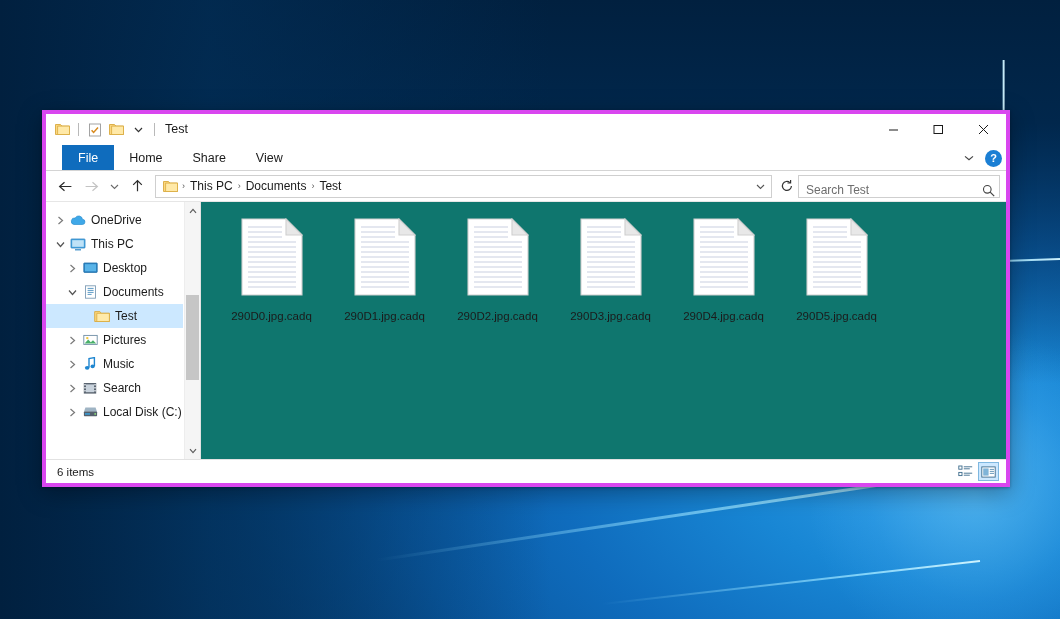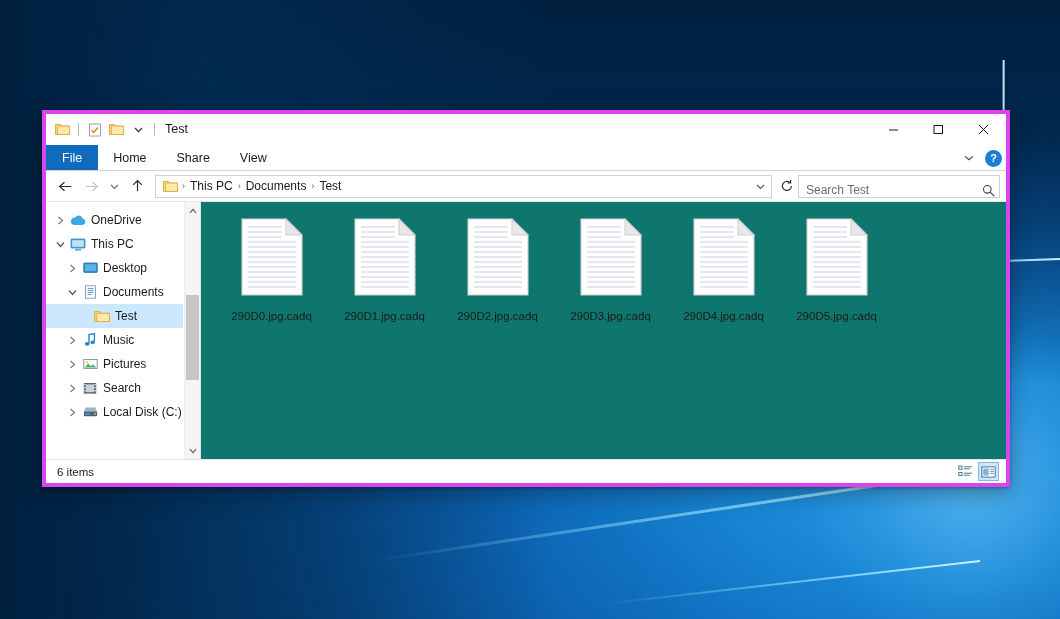--- a/index.html
+++ b/index.html
@@ -81,20 +81,21 @@
     height: 26px; flex: 0 0 26px;
     display: flex; align-items: stretch;
     border-bottom: 1px solid #d4d4d4;
     background: #ffffff;
     position: relative;
   }
   .tab-file {
     background: #0f6cbd; color: #fff;
     padding: 0 16px; display: flex; align-items: center;
     font-size: 12.5px;
+    margin-left: 16px;
   }
   .tab {
     padding: 0 15px; display: flex; align-items: center;
     font-size: 12.5px; color: #1b1b1b;
   }
   .ribbon-right {
     position: absolute; right: 4px; top: 0; height: 26px;
     display: flex; align-items: center; gap: 6px;
   }
   .help-btn {
@@ -452,43 +453,43 @@
           </div>
 
 
           <div class="titem" style="padding-left:18px;">
             <span class="chev">
               <svg width="7" height="9" viewBox="0 0 7 9">
                   <path d="M1.5 1l4 3.5-4 3.5" fill="none" stroke="#7a7a7a" stroke-width="1.2"></path>
                 </svg>
             </span>
             <span class="tico">
+              <svg width="15" height="12" viewBox="0 0 15 12">
+                <rect x="0.8" y="1.4" width="13.4" height="9" fill="#ffffff" stroke="#6f8ea5" stroke-width="0.9"></rect>
+                <path d="M1.6 9.6l3.6-4 2.6 2.6 2.2-2 3.2 3.4z" fill="#49b06a"></path>
+                <circle cx="4.3" cy="4.1" r="1.2" fill="#f2c53a"></circle>
+              </svg>
+            </span>
+            <span class="tlabel">Pictures</span>
+          </div>
+
+          <div class="titem" style="padding-left:18px;">
+            <span class="chev">
+              <svg width="7" height="9" viewBox="0 0 7 9">
+                  <path d="M1.5 1l4 3.5-4 3.5" fill="none" stroke="#7a7a7a" stroke-width="1.2"></path>
+                </svg>
+            </span>
+            <span class="tico">
               <svg width="12" height="14" viewBox="0 0 12 14">
                 <path d="M5 10.4V1.6l5.4-1v8.6" fill="none" stroke="#1f86d0" stroke-width="1.4"></path>
                 <ellipse cx="3.2" cy="10.8" rx="2.3" ry="1.9" fill="#1f86d0"></ellipse>
                 <ellipse cx="8.6" cy="9.4" rx="2.1" ry="1.8" fill="#1f86d0"></ellipse>
               </svg>
             </span>
             <span class="tlabel">Music</span>
-          </div>
-
-          <div class="titem" style="padding-left:18px;">
-            <span class="chev">
-              <svg width="7" height="9" viewBox="0 0 7 9">
-                  <path d="M1.5 1l4 3.5-4 3.5" fill="none" stroke="#7a7a7a" stroke-width="1.2"></path>
-                </svg>
-            </span>
-            <span class="tico">
-              <svg width="15" height="12" viewBox="0 0 15 12">
-                <rect x="0.8" y="1.4" width="13.4" height="9" fill="#ffffff" stroke="#6f8ea5" stroke-width="0.9"></rect>
-                <path d="M1.6 9.6l3.6-4 2.6 2.6 2.2-2 3.2 3.4z" fill="#49b06a"></path>
-                <circle cx="4.3" cy="4.1" r="1.2" fill="#f2c53a"></circle>
-              </svg>
-            </span>
-            <span class="tlabel">Pictures</span>
           </div>
 
           <div class="titem" style="padding-left:18px;">
             <span class="chev">
               <svg width="7" height="9" viewBox="0 0 7 9">
                   <path d="M1.5 1l4 3.5-4 3.5" fill="none" stroke="#7a7a7a" stroke-width="1.2"></path>
                 </svg>
             </span>
             <span class="tico">
               <svg width="14" height="13" viewBox="0 0 14 13">

